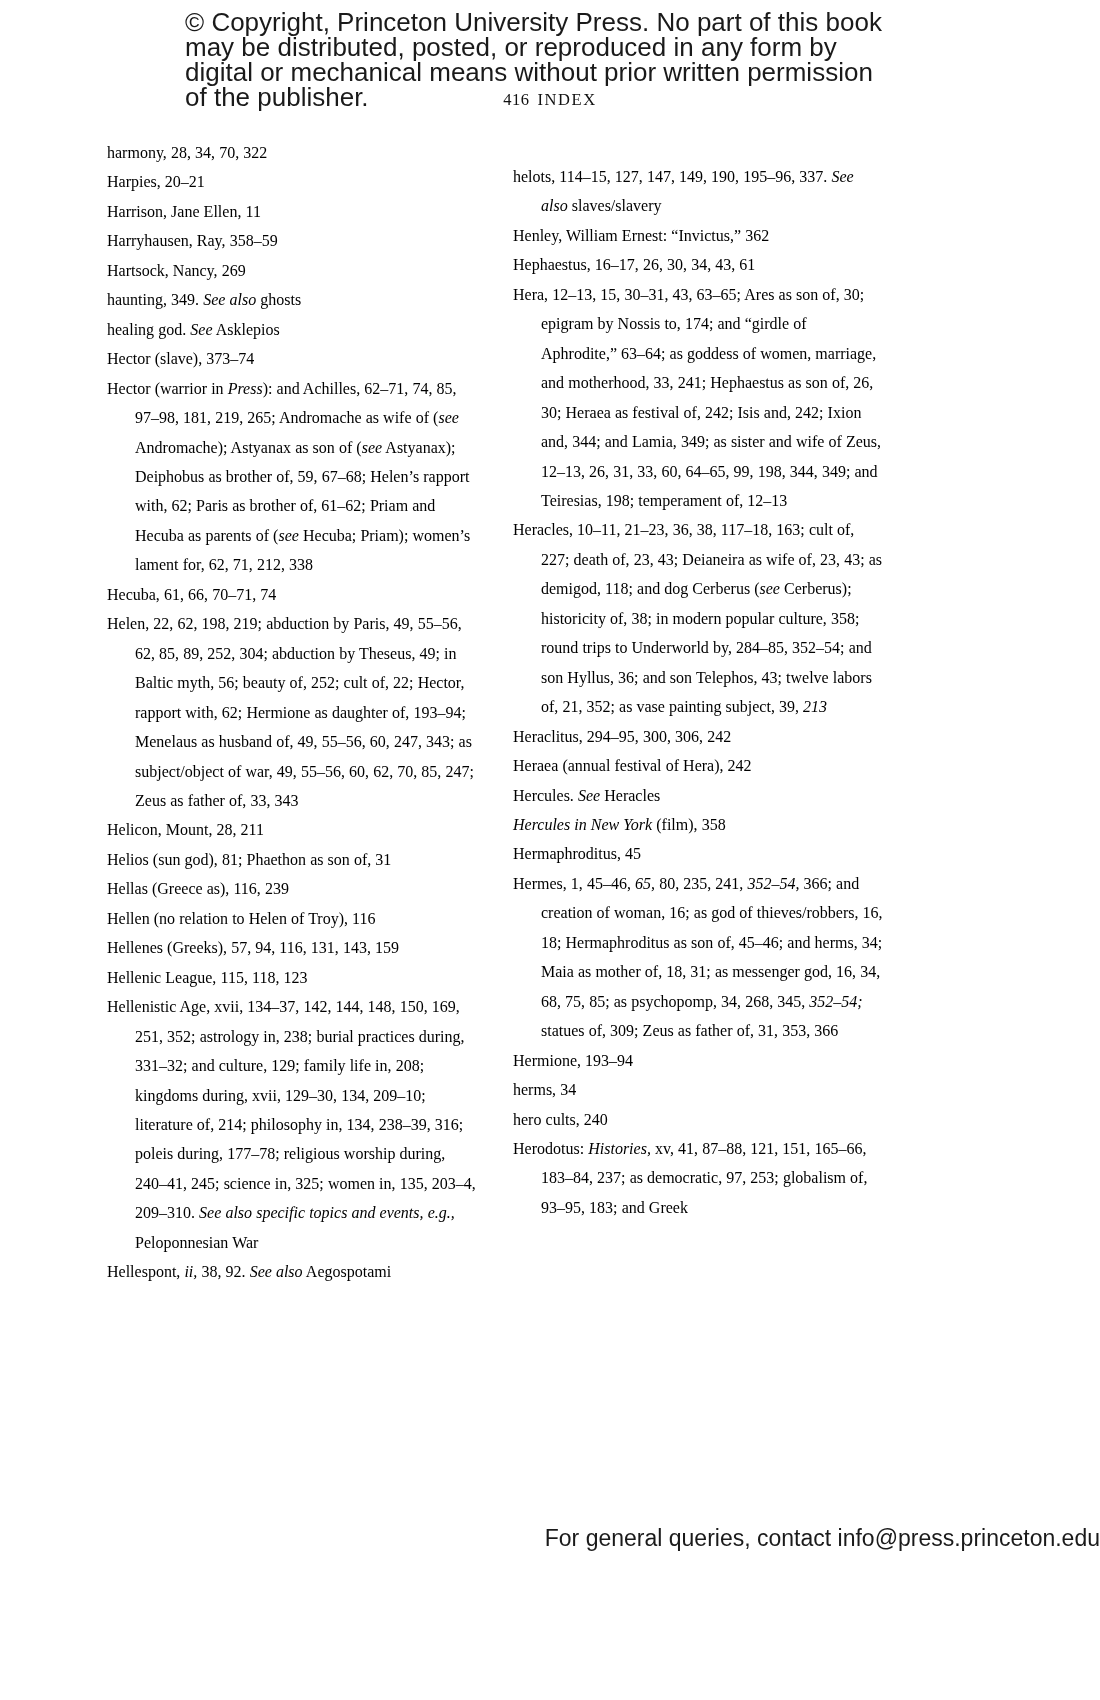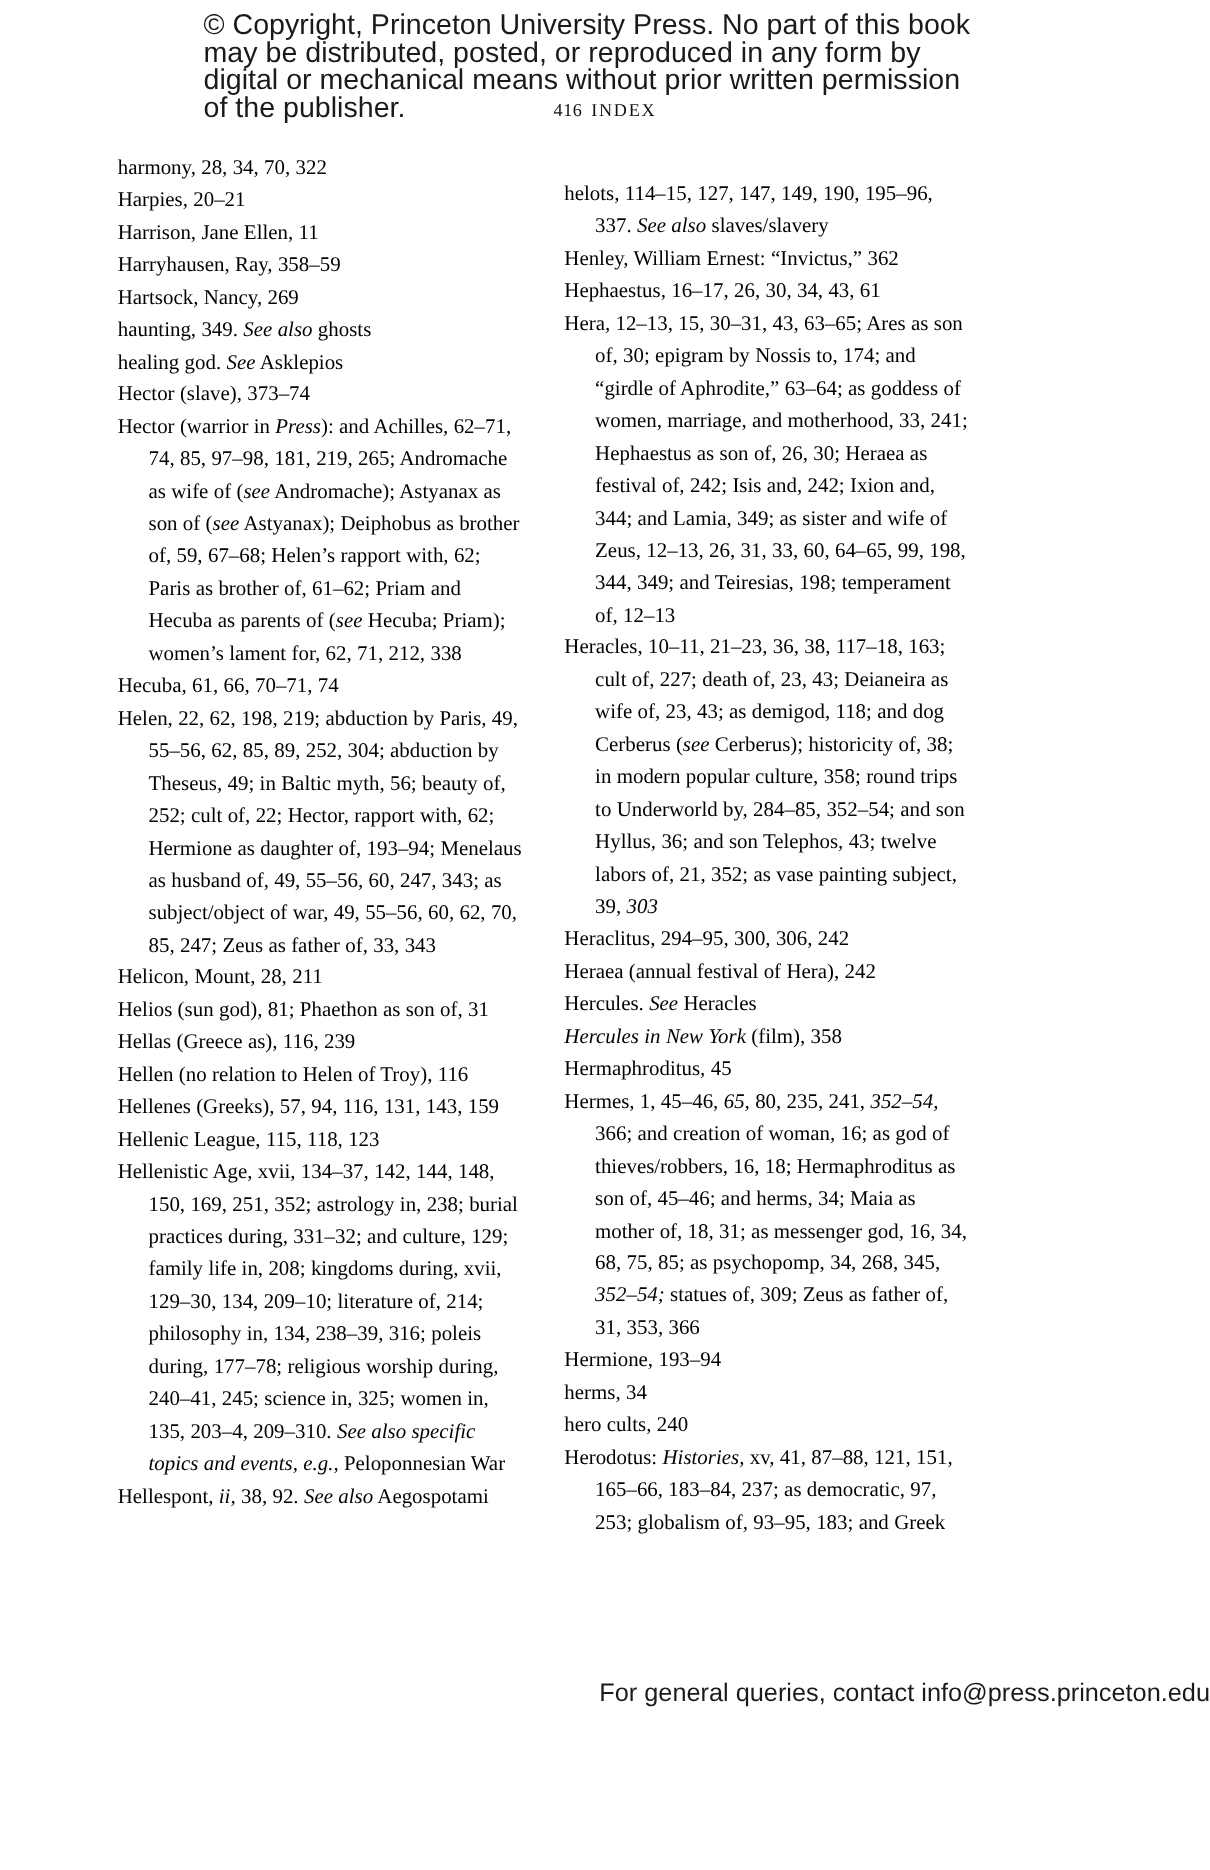--- a/index.html
+++ b/index.html
@@ -56,21 +56,21 @@
   }
   .col {
     position: absolute;
     top: 0;
     width: 370px;
   }
   .col-left { left: 107px; }
   .col-right { left: 513px; margin-top: 24px; }
 
   .entry {
-    font-size: 19px;
+    font-size: 16px;
     line-height: 29.45px;
     text-indent: -28px;
     padding-left: 28px;
     margin: 0;
     color: #000;
     text-align: left;
     word-spacing: 0.1px;
   }
   .entry i { font-style: italic; }
 
@@ -116,21 +116,21 @@
         <p class="entry">Hellenes (Greeks), 57, 94, 116, 131, 143, 159</p>
         <p class="entry">Hellenic League, 115, 118, 123</p>
         <p class="entry">Hellenistic Age, xvii, 134–37, 142, 144, 148, 150, 169, 251, 352; astrology in, 238; burial practices during, 331–32; and culture, 129; family life in, 208; kingdoms during, xvii, 129–30, 134, 209–10; literature of, 214; philosophy in, 134, 238–39, 316; poleis during, 177–78; religious worship during, 240–41, 245; science in, 325; women in, 135, 203–4, 209–310. <i>See also specific topics and events, e.g.,</i> Peloponnesian War</p>
         <p class="entry">Hellespont, <i>ii,</i> 38, 92. <i>See also</i> Aegospotami</p>
       </div>
     <div class="col col-right">
         <p class="entry">helots, 114–15, 127, 147, 149, 190, 195–96, 337. <i>See also</i> slaves/slavery</p>
         <p class="entry">Henley, William Ernest: “Invictus,” 362</p>
         <p class="entry">Hephaestus, 16–17, 26, 30, 34, 43, 61</p>
         <p class="entry">Hera, 12–13, 15, 30–31, 43, 63–65; Ares as son of, 30; epigram by Nossis to, 174; and “girdle of Aphrodite,” 63–64; as goddess of women, marriage, and motherhood, 33, 241; Hephaestus as son of, 26, 30; Heraea as festival of, 242; Isis and, 242; Ixion and, 344; and Lamia, 349; as sister and wife of Zeus, 12–13, 26, 31, 33, 60, 64–65, 99, 198, 344, 349; and Teiresias, 198; temperament of, 12–13</p>
-        <p class="entry">Heracles, 10–11, 21–23, 36, 38, 117–18, 163; cult of, 227; death of, 23, 43; Deianeira as wife of, 23, 43; as demigod, 118; and dog Cerberus (<i>see</i> Cerberus); historicity of, 38; in modern popular culture, 358; round trips to Underworld by, 284–85, 352–54; and son Hyllus, 36; and son Telephos, 43; twelve labors of, 21, 352; as vase painting subject, 39, <i>303</i></p>
+        <p class="entry">Heracles, 10–11, 21–23, 36, 38, 117–18, 163; cult of, 227; death of, 23, 43; Deianeira as wife of, 23, 43; as demigod, 118; and dog Cerberus (<i>see</i> Cerberus); historicity of, 38; in modern popular culture, 358; round trips to Underworld by, 284–85, 352–54; and son Hyllus, 36; and son Telephos, 43; twelve labors of, 21, 352; as vase painting subject, 39, <i>213</i></p>
         <p class="entry">Heraclitus, 294–95, 300, 306, 242</p>
         <p class="entry">Heraea (annual festival of Hera), 242</p>
         <p class="entry">Hercules. <i>See</i> Heracles</p>
         <p class="entry"><i>Hercules in New York</i> (film), 358</p>
         <p class="entry">Hermaphroditus, 45</p>
         <p class="entry">Hermes, 1, 45–46, <i>65,</i> 80, 235, 241, <i>352–54,</i> 366; and creation of woman, 16; as god of thieves/robbers, 16, 18; Hermaphroditus as son of, 45–46; and herms, 34; Maia as mother of, 18, 31; as messenger god, 16, 34, 68, 75, 85; as psychopomp, 34, 268, 345, <i>352–54;</i> statues of, 309; Zeus as father of, 31, 353, 366</p>
         <p class="entry">Hermione, 193–94</p>
         <p class="entry">herms, 34</p>
         <p class="entry">hero cults, 240</p>
         <p class="entry">Herodotus: <i>Histories,</i> xv, 41, 87–88, 121, 151, 165–66, 183–84, 237; as democratic, 97, 253; globalism of, 93–95, 183; and Greek</p>

